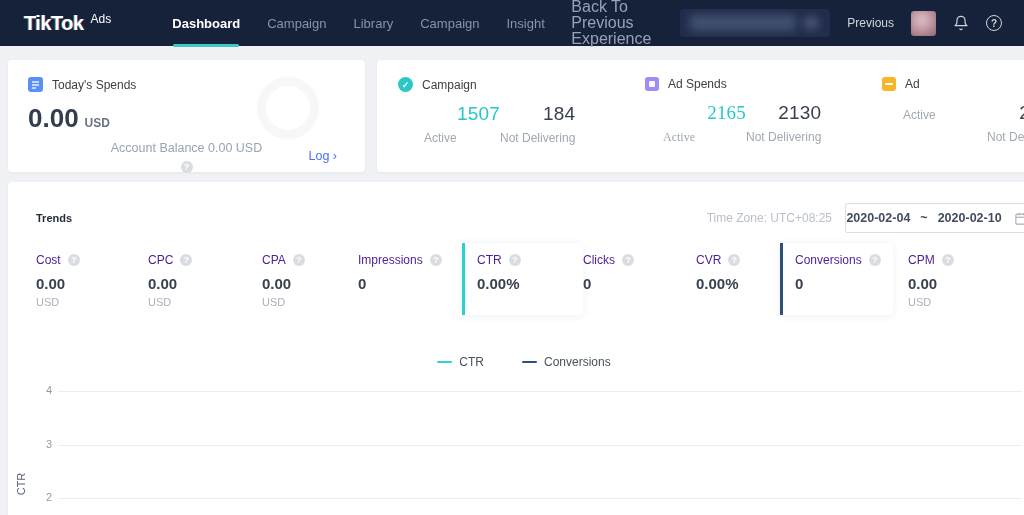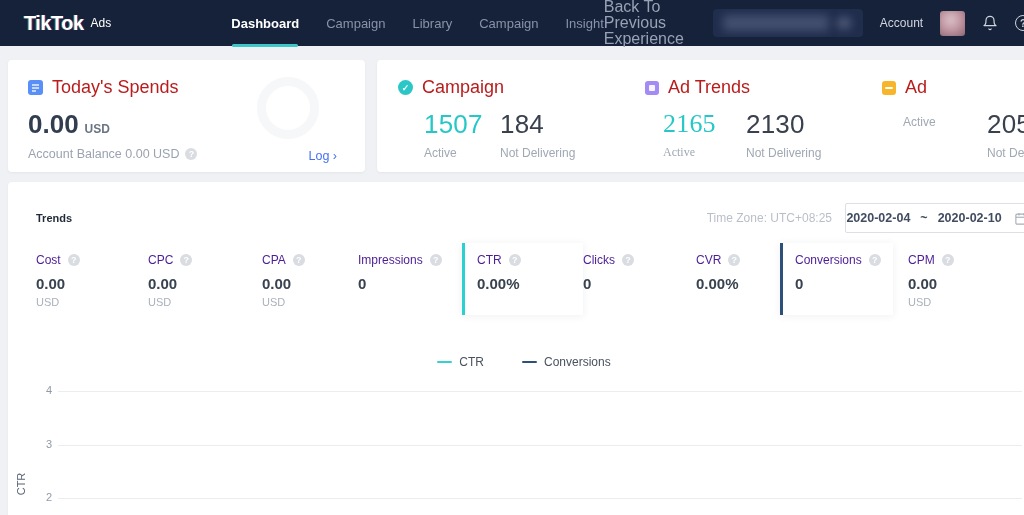--- a/index.html
+++ b/index.html
@@ -2,21 +2,21 @@
 <html><head>
 <meta charset="utf-8">
 <style>
   * { margin:0; padding:0; box-sizing:border-box; }
   html,body { width:1024px; height:515px; overflow:hidden; background:#eff1f4;
     font-family:"Liberation Sans", sans-serif; }
 
   
   .navbar { height:46px; background:#16213a; display:flex; align-items:center;
     padding:0 22px 0 24px; width:1024px; }
-  .logo { display:flex; align-items:center; cursor:pointer; margin-right:120px; }
+  .logo { display:flex; align-items:flex-start; cursor:pointer; margin-right:61px; }
   .logo-bold { color:#fff; font-size:20px; font-weight:800; letter-spacing:-0.5px;
     text-shadow:1px 0 0 rgba(255,45,85,.5), -1px 0 0 rgba(37,244,238,.5); }
   .logo-light { color:#fff; font-size:12px; font-weight:300; margin-left:7px; }
   .nav-items { display:flex; gap:27px; height:46px; align-items:center; }
   .nav-item { position:relative; font-size:13px; color:#8893a8; cursor:pointer;
     height:62px; display:flex; align-items:center; }
   .nav-item.active { color:#fff; font-weight:700; }
   .nav-item.active::after { content:""; position:absolute; left:1px; right:1px;
     bottom:7px; height:3px; border-radius:2px; background:#3ec7c7; }
   .nav-right { margin-left:auto; display:flex; align-items:center; gap:17px; }
@@ -35,42 +35,42 @@
   .icon-btn { display:flex; align-items:center; cursor:pointer; }
   .help-circle { width:16px; height:16px; border:1.4px solid #cfd4dd; border-radius:50%;
     color:#cfd4dd; font-size:10px; font-weight:700; display:flex; align-items:center;
     justify-content:center; cursor:pointer; }
 
   
   .cards-row { display:flex; gap:12px; margin:14px 0 0 8px; width:1032px; }
   .card { background:#fff; border-radius:4px; box-shadow:0 1px 3px rgba(20,30,60,.05); }
   .spend-card { width:357px; height:112px; position:relative; padding:17px 20px; flex:none; }
   .card-head { display:flex; align-items:center; gap:9px; }
-  .card-head-label { font-size:18px; color:#b91c1c;text-align:right; }
+  .card-head-label { font-size:12px; color:#404040;text-align:right; }
   .spend-amount-row { margin-top:11px; display:flex; align-items:baseline; }
   .spend-amount { font-size:26px; font-weight:600; color:#323d4f; }
   .spend-cur { font-size:12px; font-weight:600; color:#6a7484; margin-left:6px; }
   .spend-balance { margin-top:7px; font-size:12.5px; color:#9aa3b0; display:flex;
-    align-items:center; gap:6px; }
+    align-items:center; gap:6px;flex-direction:column; }
   .donut { position:absolute; top:17px; right:46px; width:62px; height:62px;
     border:9px solid #f6f7f9; border-radius:50%; }
   .log-link { position:absolute; right:28px; bottom:9px; font-size:12.5px;
     color:#4570f6; cursor:pointer; }
 
   .stats-card { flex:none; width:663px; height:112px; display:flex;
     padding:17px 0 0 21px; }
   .stat-group { flex:none; }
   .stat-group.g1 { width:247px; }
   .stat-group.g2 { width:237px; }
   .stat-group.g3 { width:220px; }
   .stat-nums { display:flex; margin-top:11px; }
   .stat-nums.n1 { margin-left:26px; } .stat-col.c1a { width:76px; }
   .stat-nums.n2 { margin-left:18px; } .stat-col.c2a { width:83px;font-family:Liberation Serif, serif; }
   .stat-nums.n3 { margin-left:21px; } .stat-col.c3a { width:84px; }
-  .stat-val { font-size:26px; color:#39414f; letter-spacing:.2px; }
+  .stat-val { font-size:19px; color:#39414f; letter-spacing:.2px;text-align:right; }
   .stat-val.teal { color:#26c7c7; }
   .stat-sub { font-size:12px; color:#a0a8b3; margin-top:6px; white-space:nowrap; }
 
   
   .mini-ic { flex:none; display:flex; }
   .ic-check { width:15px; height:15px; border-radius:50%; background:#2bc7c7; color:#fff;
     font-size:9px; display:flex; align-items:center; justify-content:center; font-weight:700; }
   .ic-purple { width:14px; height:14px; border-radius:3px; background:#a48af5; position:relative; }
   .ic-purple::after { content:""; position:absolute; inset:4px; background:#fff;
     border-radius:1px; opacity:.9; }
@@ -138,21 +138,21 @@
   </div>
   <div class="nav-right">
     <div class="back-link">
       <div>Back To Previous</div>
       <div>Experience</div>
     </div>
     <div class="blur-box">
       <div class="blob"></div>
       <div class="blob2"></div>
     </div>
-    <div class="lang">Account</div>
+    <div class="lang">Previous</div>
     <div class="avatar">
       <div class="px"></div>
     </div>
     <div class="icon-btn">
       <svg width="16" height="16" viewBox="0 0 24 24" fill="none" stroke="#cfd4dd" stroke-width="1.8" stroke-linecap="round" stroke-linejoin="round">
         <path d="M18 8a6 6 0 0 0-12 0c0 7-3 8-3 8h18s-3-1-3-8"></path>
         <path d="M13.7 21a2 2 0 0 1-3.4 0"></path>
       </svg>
     </div>
     <div class="help-circle">?</div>
@@ -203,21 +203,21 @@
         <div class="stat-col">
           <div class="stat-val">184</div>
           <div class="stat-sub">Not Delivering</div>
         </div>
       </div>
     </div>
 
     <div class="stat-group g2">
       <div class="card-head">
         <span class="mini-ic ic-purple"></span>
-        <span class="card-head-label">Ad Trends</span>
+        <span class="card-head-label">Ad Spends</span>
       </div>
       <div class="stat-nums n2">
         <div class="stat-col c2a">
           <div class="stat-val teal">2165</div>
           <div class="stat-sub">Active</div>
         </div>
         <div class="stat-col">
           <div class="stat-val">2130</div>
           <div class="stat-sub">Not Delivering</div>
         </div>

